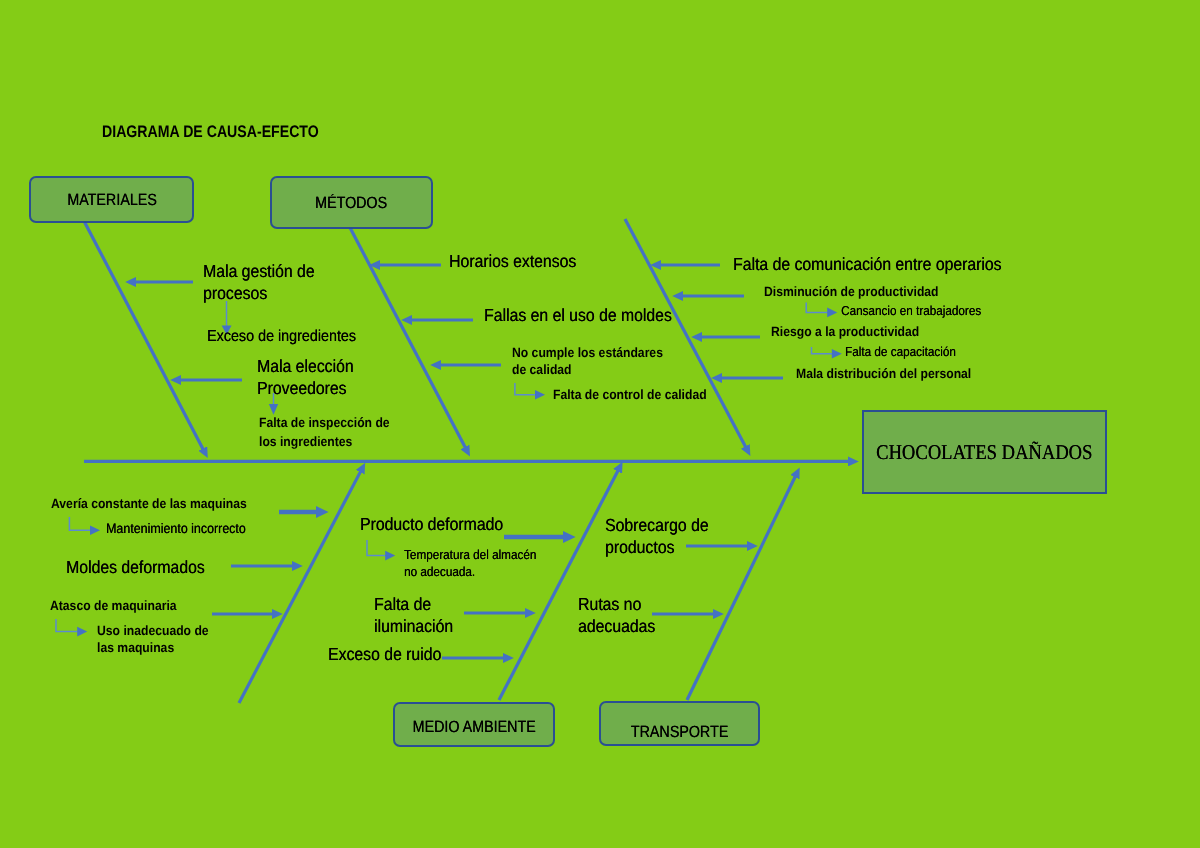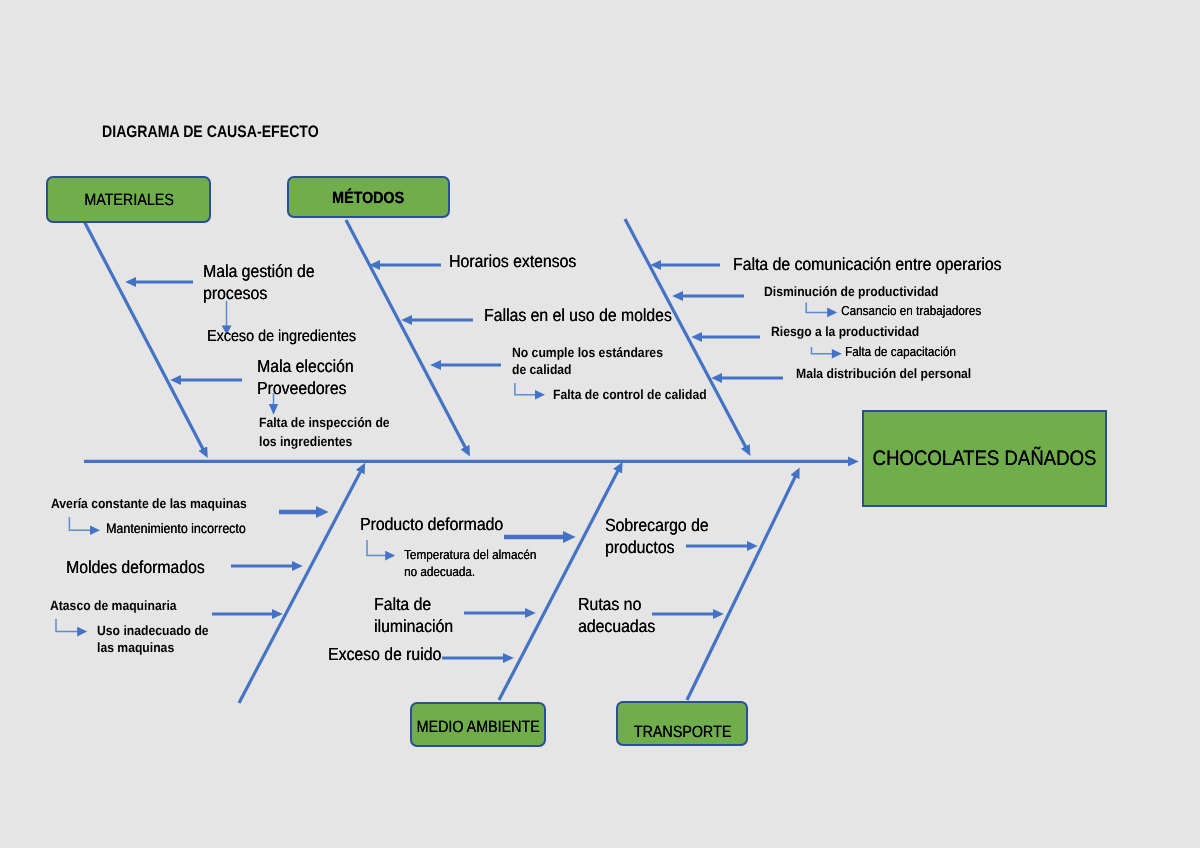--- a/index.html
+++ b/index.html
@@ -1,27 +1,27 @@
 <!DOCTYPE html>
 <html><head>
 <meta charset="utf-8">
 <title>Diagrama de Causa-Efecto</title>
 <style>
   html,body{margin:0;padding:0;}
   body{width:1200px;height:848px;background:#ffffff;
        font-family:"Liberation Sans", sans-serif;overflow:hidden;
        -webkit-font-smoothing:antialiased;text-rendering:geometricPrecision;}
-  #stage{position:relative;width:1200px;height:848px;background:#e5e5e5;}
+  #stage{position:relative;width:1200px;height:848px;background:#84cc16;}
   svg#lines{position:absolute;left:0;top:0;width:1200px;height:848px;}
   .lbl{position:absolute;color:#000;white-space:pre;line-height:1.38;}
   #title{left:101.5px;top:119.5px;font-size:16.7px;font-weight:bold;
          transform:scaleX(0.847);transform-origin:left top;}
   .cat{position:absolute;display:flex;align-items:center;justify-content:center;
        background:#70AE4B;border:2.2px solid #2A4F93;border-radius:7px;
-       color:#000;box-sizing:border-box;margin-left:17px;}
+       color:#000;box-sizing:border-box;}
   .cat > span{font-size:16.3px;text-shadow:0.25px 0 0 #000;transform:scaleX(0.878) translateY(0.8px);display:inline-block;}
   .effect{position:absolute;display:flex;align-items:center;justify-content:center;
        background:#70AE4B;border:2px solid #2A4F93;color:#000;box-sizing:border-box;}
   .effect > span{font-size:21px;text-shadow:0.25px 0 0 #000;transform:scaleX(0.885);display:inline-block;white-space:nowrap;}
   .cat, .effect{white-space:nowrap;}
   
   .lbl{transform:scaleX(0.902);transform-origin:left top;}
   .c-main{font-size:17.5px;text-shadow:0.25px 0 0 #000;}
   .c-bold{font-size:13.5px;font-weight:bold;}
   .c-sub{font-size:13px;text-shadow:0.2px 0 0 #000;}
@@ -117,31 +117,31 @@
       <path d="M77.2,626.8 L87.2,631.6 L77.2,636.4 Z"></path>
       <path d="M385.2,550.8 L395.2,555.6 L385.2,560.4 Z"></path>
     </g>
   </svg>
 
   <div class="lbl" id="title">DIAGRAMA DE CAUSA-EFECTO</div>
 
   <div class="cat" style="left:29px;top:176px;width:165px;height:47px;">
     <span>MATERIALES</span>
     </div>
-  <div class="cat" style="left:270px;top:176px;width:163px;height:42px;font-weight:bold;">
+  <div class="cat" style="left:270px;top:176px;width:163px;height:53px;">
     <span>MÉTODOS</span>
     </div>
-  <div class="cat" style="left:393px;top:702px;width:136px;height:45px;padding-top:4px;">
+  <div class="cat" style="left:393px;top:702px;width:162px;height:45px;padding-top:4px;">
     <span>MEDIO AMBIENTE</span>
     </div>
-  <div class="cat" style="left:599px;top:701px;width:132px;height:45px;padding-top:15px;">
+  <div class="cat" style="left:599px;top:701px;width:161px;height:45px;padding-top:15px;">
     <span>TRANSPORTE</span>
     </div>
 
-  <div class="effect" style="left:862px;top:410px;width:245px;height:97px;">
+  <div class="effect" style="left:862px;top:410px;width:245px;height:84px;font-family:Liberation Serif, serif;">
     <span>CHOCOLATES DAÑADOS</span>
     </div>
 
   <div class="lbl c-main" style="left:203px;top:259.0px;">Mala gestión de</div>
   <div class="lbl c-main" style="left:203px;top:281.0px;">procesos</div>
   <div class="lbl c-sub16" style="left:207px;top:326.0px;">Exceso de ingredientes</div>
 
   <div class="lbl c-main" style="left:257px;top:354px;">Mala elección</div>
   <div class="lbl c-main" style="left:257px;top:376px;">Proveedores</div>
   <div class="lbl c-bold" style="left:259px;top:414.0px;">Falta de inspección de</div>

